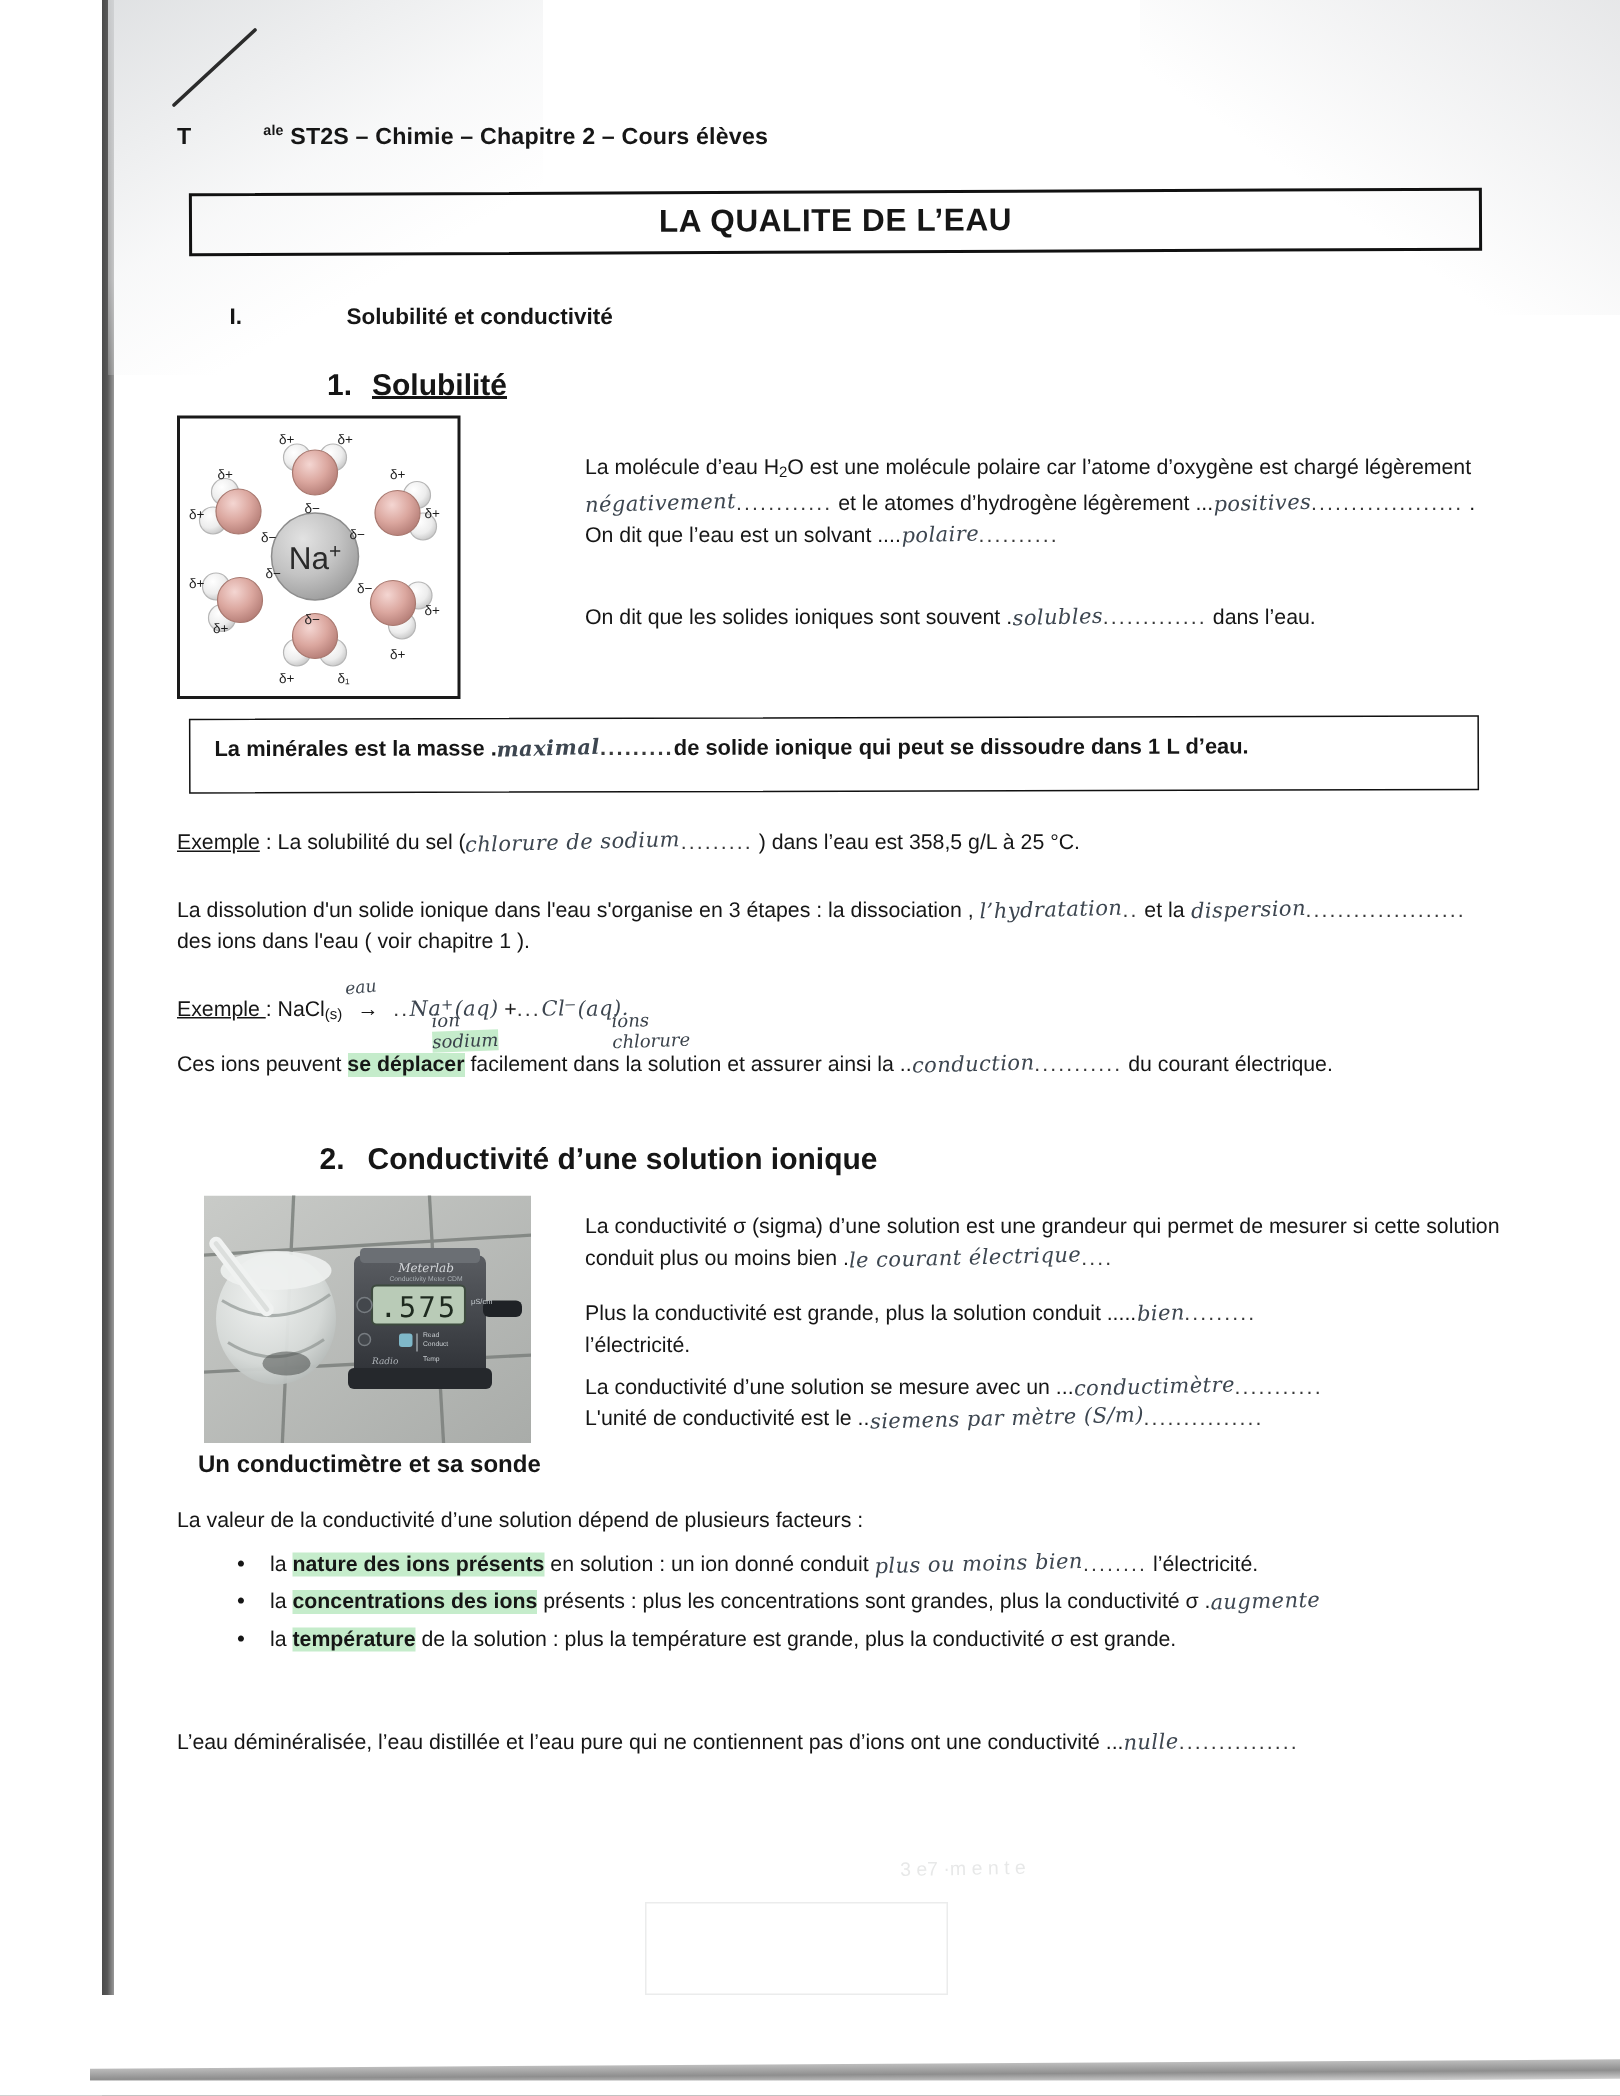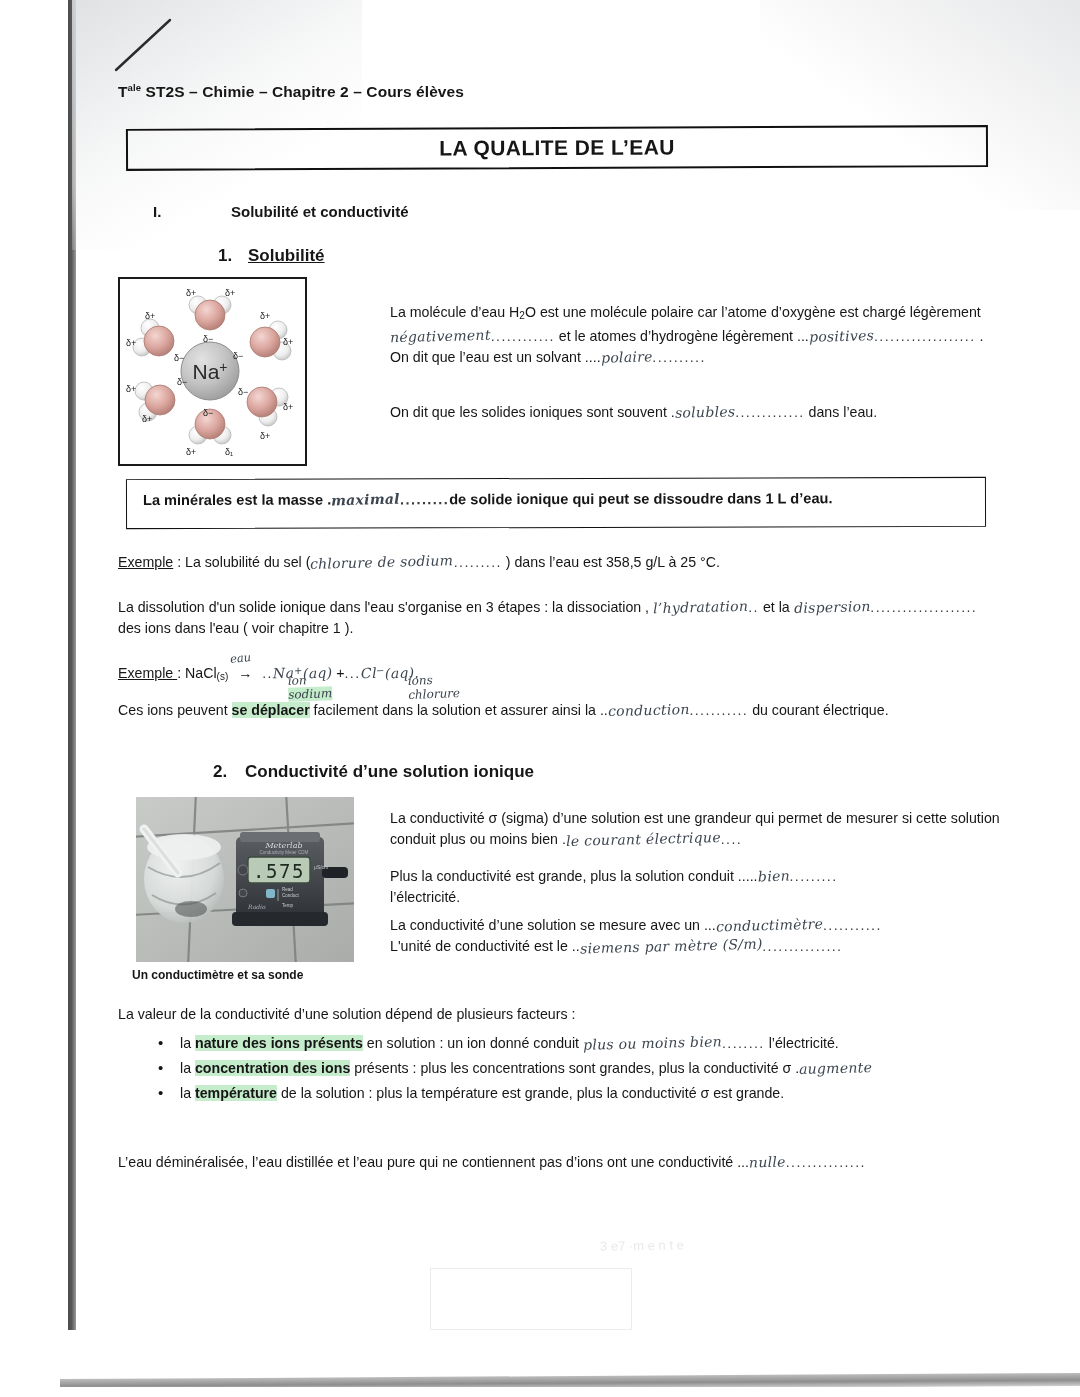--- a/index.html
+++ b/index.html
@@ -61,42 +61,42 @@
     position: absolute;
     left: 118px; top: 0; width: 880px; height: 1397px;
     color: #161616;
   }
 
   .doc-header {
     position: absolute; left: 0; top: 82px;
     font-size: 15.5px; font-weight: bold; letter-spacing: .1px;
     white-space: nowrap;
   }
-  .doc-header sup { font-size: 9.5px; }
+  .doc-header sup { font-size: 9.5px; margin-left: 48px; }
 
   .title-box {
     position: absolute; left: 8px; top: 127px; width: 858px; height: 38px;
     border: 2.2px solid #111;
     display: flex; align-items: center; justify-content: center;
     transform: rotate(-0.25deg);
   }
   .title-box .title-text {
     font-size: 21px; font-weight: bold; letter-spacing: .4px;
   }
 
   .h1-row {
     position: absolute; left: 35px; top: 203px;
     font-size: 15px; font-weight: bold;
   }
   .h1-row .num { display: inline-block; width: 78px; }
   .h1-row .txt { }
 
   .h2-row {
     position: absolute; left: 100px; top: 246px;
-    font-size: 17px; font-weight: bold;
+    font-size: 20px; font-weight: bold;
   }
   .h2-row .num { display: inline-block; width: 30px; }
   .h2-row .txt { text-decoration: underline; }
 
   .h2-row.two { left: 95px; top: 762px; }
   .h2-row.two .num { width: 32px; }
   .h2-row.two .txt { text-decoration: none; }
 
   
   .fig-box {
@@ -172,21 +172,21 @@
     transform: rotate(-2deg);
   }
   .a-sodium  { left: 170px; top: 673px; }
   .a-chlore  { left: 290px; top: 673px; }
 
   
   .photo-wrap { position: absolute; left: 18px; top: 797px; width: 218px; height: 165px; }
   .photo-wrap svg { display: block; }
   .photo-cap {
     position: absolute; left: 14px; top: 968px;
-    font-size: 12px; font-weight: bold;
+    font-size: 16px; font-weight: bold;
   }
 
   .p-cond1 { left: 272px; top: 808px; width: 610px; }
   .p-cond2 { left: 272px; top: 866px; width: 610px; }
   .p-cond3 { left: 272px; top: 915px; width: 610px; }
 
   
   .p-factors { left: 0; top: 1004px; width: 880px; }
   .bullets {
     position: absolute; left: 30px; top: 1031px; width: 860px;
@@ -410,20 +410,20 @@
 
   <div class="para p-cond1"><span>La conductivité σ (sigma) d’une solution est une grandeur qui permet de mesurer si cette solution conduit plus ou moins bien .</span><span class="hw">le courant électrique</span><span class="dots">....</span></div>
 
   <div class="para p-cond2"><span>Plus la conductivité est grande, plus la solution conduit .....</span><span class="hw">bien</span><span class="dots">.........</span><br><span> l’électricité.</span></div>
 
   <div class="para p-cond3"><span>La conductivité d’une solution se mesure avec un ...</span><span class="hw">conductimètre</span><span class="dots">...........</span><br><span>L'unité de conductivité est le ..</span><span class="hw">siemens par mètre (S/m)</span><span class="dots">...............</span></div>
 
   <div class="line p-factors">La valeur de la conductivité d’une solution dépend de plusieurs facteurs :</div>
   <ul class="bullets">
     <li><span>la </span><b class="hl">nature des ions présents</b><span> en solution : un ion donné conduit </span><span class="hw">plus ou moins  bien</span><span class="dots">........</span><span> l’électricité.</span></li>
-    <li><span>la </span><b class="hl">concentration des ions</b><span> présents : plus les concentrations sont grandes, plus la conductivité σ .</span><span class="hw">augmente</span></li>
+    <li><span>la </span><b class="hl">concentrations des ions</b><span> présents : plus les concentrations sont grandes, plus la conductivité σ .</span><span class="hw">augmente</span></li>
     <li><span>la </span><b class="hl">température</b><span> de la solution : plus la température est grande, plus la conductivité σ est grande.</span></li>
   </ul>
 
 
   <div class="line p-end2"><span>L’eau déminéralisée, l’eau distillée et l’eau pure qui ne contiennent pas d’ions ont une conductivité ...</span><span class="hw">nulle</span><span class="dots">...............</span></div>
 
 </div>
 
 </body></html>

